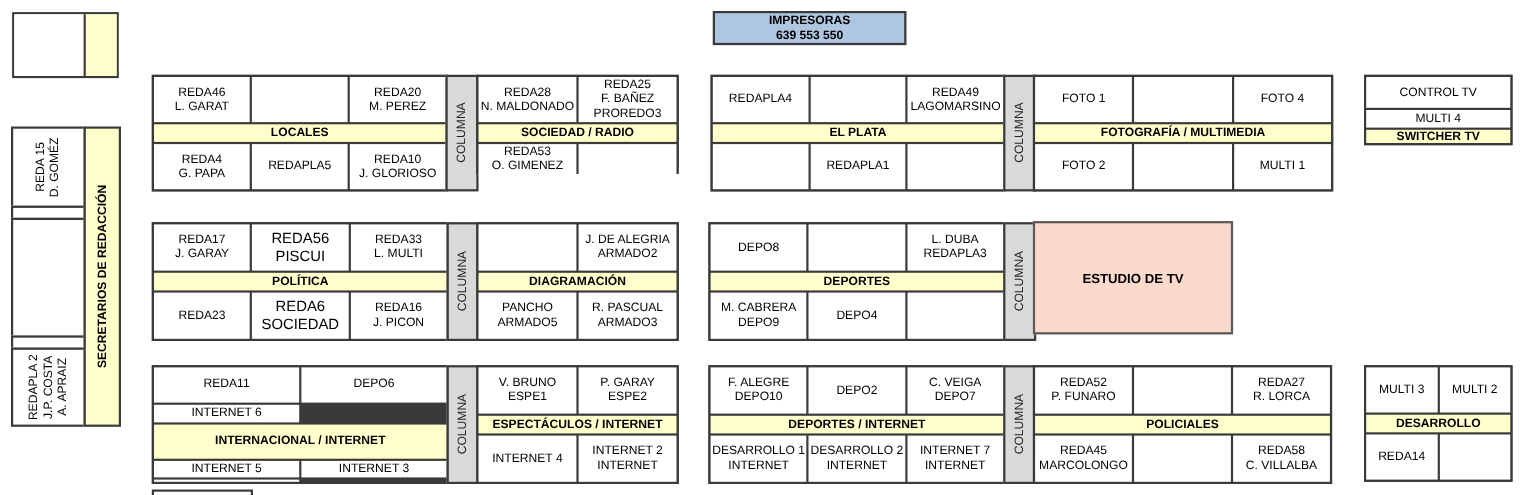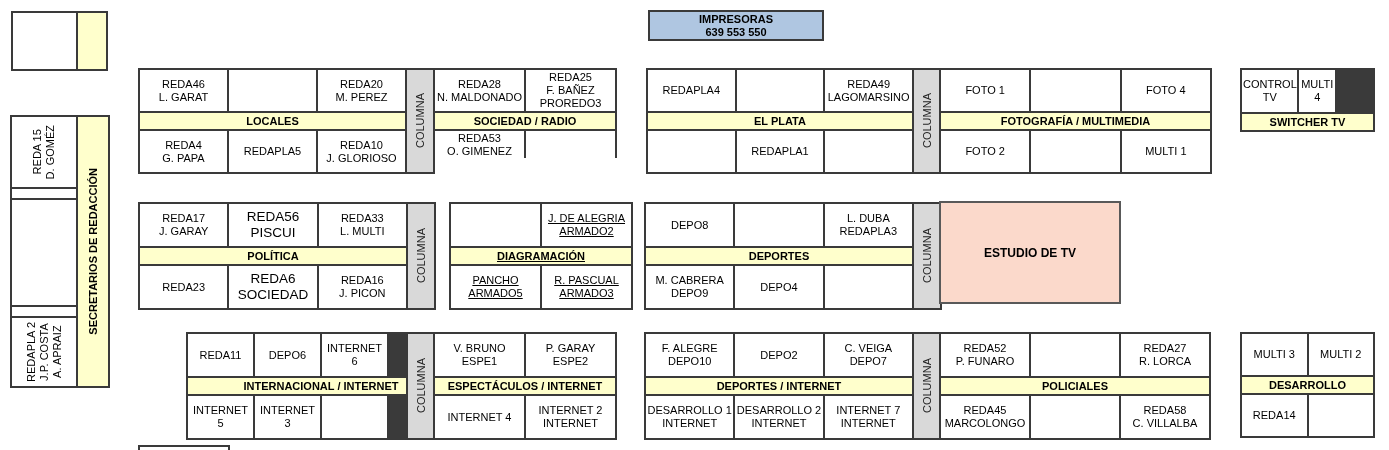--- a/index.html
+++ b/index.html
@@ -130,21 +130,21 @@
   <div class="cluster" style="left:939px;top:68px;width:273px;height:106px;grid-template-columns:1fr 1fr 1fr;">
     <div class="cell">FOTO 1</div>
     <div class="cell"></div>
     <div class="cell">FOTO 4</div>
     <div class="band">FOTOGRAFÍA / MULTIMEDIA</div>
     <div class="cell">FOTO 2</div>
     <div class="cell"></div>
     <div class="cell">MULTI 1</div>
   </div>
 
-  <div class="cluster no-bottom" style="left:1240px;top:68px;width:135px;height:64px;grid-template-columns:1fr 1fr 1fr;">
+  <div class="cluster no-bottom" style="left:1240px;top:68px;width:135px;height:64px;grid-template-columns:1fr;">
     <div class="cell">CONTROL TV</div>
     <div class="cell">MULTI 4</div>
     <div class="band">SWITCHER TV</div>
   </div>
 
   <div class="cluster" style="left:138px;top:202px;width:270px;height:108px;grid-template-columns:1fr 1fr 1fr;">
     <div class="cell">REDA17
 J. GARAY</div>
     <div class="cell big">REDA56
 PISCUI</div>
@@ -155,21 +155,21 @@
     <div class="cell big">REDA6
 SOCIEDAD</div>
     <div class="cell">REDA16
 J. PICON</div>
   </div>
 
   <div class="pillar" style="left:406px;top:202px;height:108px;">
     <span class="vtext">COLUMNA</span>
   </div>
 
-  <div class="cluster" style="left:449px;top:202px;width:184px;height:108px;grid-template-columns:1fr 1fr;text-decoration:underline;">
+  <div class="cluster" style="left:433px;top:202px;width:184px;height:108px;grid-template-columns:1fr 1fr;">
     <div class="cell"></div>
     <div class="cell">J. DE ALEGRIA
 ARMADO2</div>
     <div class="band">DIAGRAMACIÓN</div>
     <div class="cell">PANCHO
 ARMADO5</div>
     <div class="cell">R. PASCUAL
 ARMADO3</div>
   </div>
 
@@ -186,21 +186,21 @@
   </div>
 
   <div class="pillar" style="left:912px;top:202px;height:108px;">
     <span class="vtext">COLUMNA</span>
   </div>
 
   <div class="studio" style="position:absolute;left:939px;top:201px;width:182px;height:103px;">
     <span>ESTUDIO DE TV</span>
   </div>
 
-  <div class="cluster" style="left:138px;top:332px;width:270px;height:108px;grid-template-columns:1fr 1fr 1fr 1fr;margin-left:48px;">
+  <div class="cluster" style="left:138px;top:332px;width:270px;height:108px;grid-template-columns:1fr 1fr;">
     <div class="cell">REDA11</div>
     <div class="cell">DEPO6</div>
     <div class="cell">INTERNET 6</div>
     <div class="band">INTERNACIONAL / INTERNET</div>
     <div class="cell">INTERNET 5</div>
     <div class="cell">INTERNET 3</div>
     <div class="cell"></div>
   </div>
 
   <div class="pillar" style="left:406px;top:332px;height:108px;">

